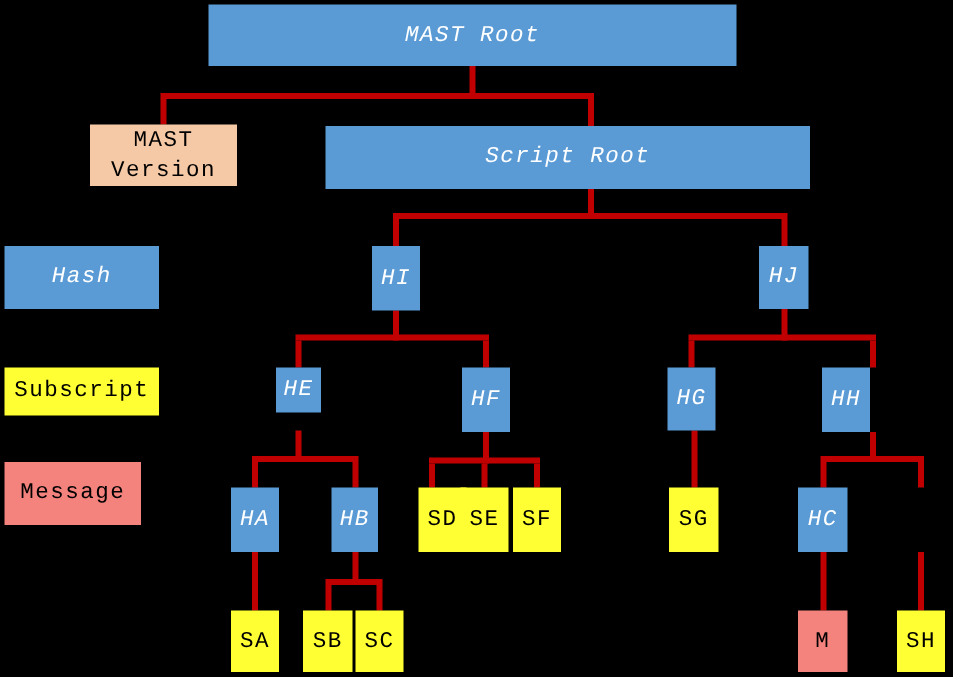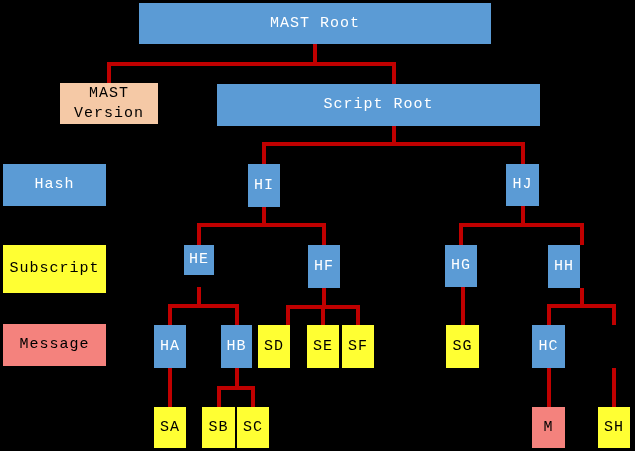--- a/index.html
+++ b/index.html
@@ -22,21 +22,21 @@
     align-items: center;
     justify-content: center;
     text-align: center;
     font-size: 15px;
     letter-spacing: 1px;
     line-height: 1.27;
     z-index: 2;
     box-sizing: border-box;
     white-space: nowrap;
   }
-  .type-hash      { background: var(--c-hash, #5b9bd5);      color: var(--c-text-on-hash, #ffffff); }
+  .type-hash      { background: var(--c-hash, #5b9bd5);      color: var(--c-text-on-hash, #ffffff); font-style: italic; }
   .type-subscript { background: var(--c-subscript, #ffff33); color: var(--c-text-on-light, #000000); }
   .type-message   { background: var(--c-message, #f4827d);   color: var(--c-text-on-light, #000000); }
   .type-version   { background: var(--c-version, #f5c9a6);   color: var(--c-text-on-light, #000000); justify-content: center; }
   .edge-seg {
     position: absolute;
     background: var(--c-line, #c00000);
     z-index: 1;
   }
 </style>
 </head>
@@ -92,45 +92,45 @@
     </div>
     <div class="node type-hash" style="left: 3px; top: 164px; width: 103px; height: 42px;">
       <span>Hash</span>
     </div>
     <div class="node type-hash" style="left: 248px; top: 164px; width: 32px; height: 43px;">
       <span>HI</span>
     </div>
     <div class="node type-hash" style="left: 506px; top: 164px; width: 33px; height: 42px;">
       <span>HJ</span>
     </div>
-    <div class="node type-subscript" style="left: 3px; top: 245px; width: 103px; height: 48px;">
+    <div class="node type-subscript" style="left: 3px; top: 245px; width: 103px; height: 32px;">
       <span>Subscript</span>
     </div>
     <div class="node type-hash" style="left: 184px; top: 245px; width: 30px; height: 30px;">
       <span>HE</span>
     </div>
     <div class="node type-hash" style="left: 308px; top: 245px; width: 32px; height: 43px;">
       <span>HF</span>
     </div>
     <div class="node type-hash" style="left: 445px; top: 245px; width: 32px; height: 42px;">
       <span>HG</span>
     </div>
     <div class="node type-hash" style="left: 548px; top: 245px; width: 32px; height: 43px;">
       <span>HH</span>
     </div>
-    <div class="node type-message" style="left: 3px; top: 324px; width: 103px; height: 42px;">
+    <div class="node type-message" style="left: 3px; top: 308px; width: 91px; height: 42px;">
       <span>Message</span>
     </div>
     <div class="node type-hash" style="left: 154px; top: 325px; width: 32px; height: 43px;">
       <span>HA</span>
     </div>
     <div class="node type-hash" style="left: 221px; top: 325px; width: 31px; height: 43px;">
       <span>HB</span>
     </div>
-    <div class="node type-subscript" style="left: 258px; top: 325px; width: 32px; height: 43px;">
+    <div class="node type-subscript" style="left: 279px; top: 325px; width: 32px; height: 43px;">
       <span>SD</span>
     </div>
     <div class="node type-subscript" style="left: 307px; top: 325px; width: 32px; height: 43px;">
       <span>SE</span>
     </div>
     <div class="node type-subscript" style="left: 342px; top: 325px; width: 32px; height: 43px;">
       <span>SF</span>
     </div>
     <div class="node type-subscript" style="left: 446px; top: 325px; width: 33px; height: 43px;">
       <span>SG</span>

